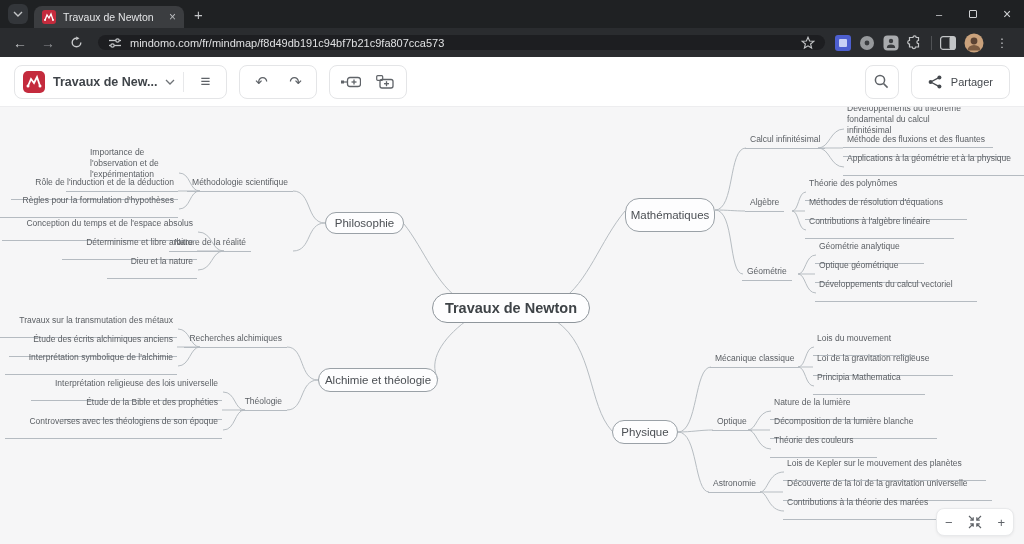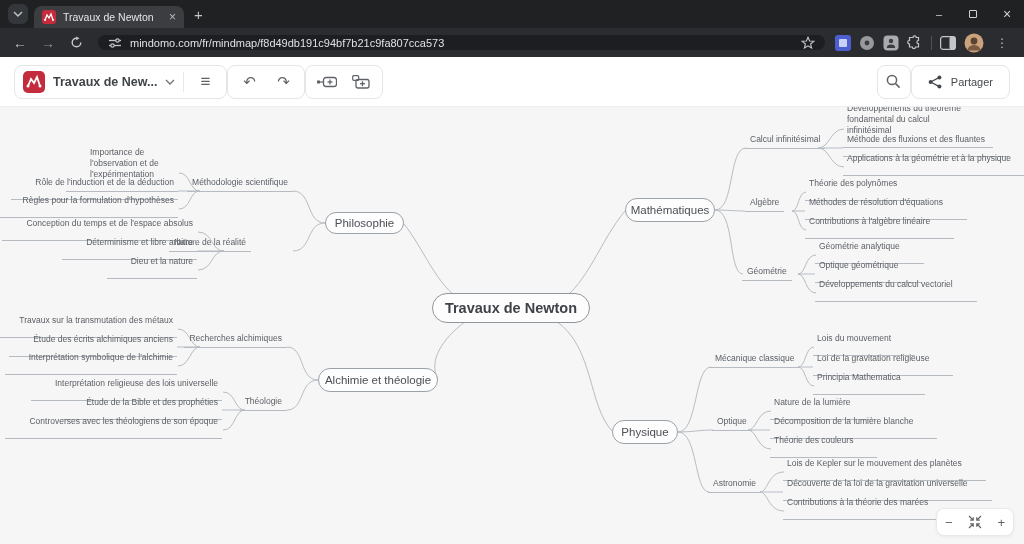--- a/index.html
+++ b/index.html
@@ -20,21 +20,21 @@
   .navbar { height:29px; background:#2a2c2f; display:flex; align-items:center; padding:0 8px; gap:4px; flex:0 0 auto; }
   .navbtn { width:24px; height:24px; display:flex; align-items:center; justify-content:center; color:#c3c5c7; font-size:14px; cursor:pointer; border-radius:50%; }
   .navbtn.dim { color:#8e9093; }
   .urlpill { flex:1; height:15px; background:#1d1e21; border-radius:11px; display:flex; align-items:center; padding:0 10px; gap:8px; margin:0 6px; }
   .urltext { flex:1; font-size:11px; color:#dfe0e2; white-space:nowrap; overflow:hidden; }
   .extrow { display:flex; align-items:center; gap:8px; padding-right:4px; }
   .extdivider { width:1px; height:14px; background:#505255; }
   .kebab { color:#c3c5c7; font-size:12px; letter-spacing:0; cursor:pointer; padding:0 4px; }
 
   
-  .apptoolbar { height:50px; background:#ffffff; display:flex; align-items:center; padding:0 14px; border-bottom:1px solid #ededef; flex:0 0 auto; }
+  .apptoolbar { height:50px; background:#ffffff; display:flex; align-items:center; padding:0 14px; gap:12px; border-bottom:1px solid #ededef; flex:0 0 auto; }
   .tbgroup { height:34px; border:1px solid #e4e5e7; border-radius:8px; display:flex; align-items:center; padding:0 8px; gap:8px; background:#fff; }
   .doc-title { font-size:12.5px; color:#3f4449; font-weight:bold; white-space:nowrap; }
   .vdiv { width:1px; height:20px; background:#e7e8ea; }
   .tbicon { width:26px; height:26px; display:flex; align-items:center; justify-content:center; color:#5f6368; font-size:15px; cursor:pointer; border-radius:6px; }
   .spacer { flex:1; }
   .squarebtn { width:34px; height:34px; border:1px solid #e4e5e7; border-radius:8px; display:flex; align-items:center; justify-content:center; cursor:pointer; background:#fff; }
   .sharebtn { height:34px; border:1px solid #e4e5e7; border-radius:8px; display:flex; align-items:center; gap:9px; padding:0 16px; cursor:pointer; background:#fff; font-size:11px; color:#45494e; }
 
   
   .canvas { position:relative; flex:1; background:#f6f6f7; overflow:hidden; }
@@ -238,21 +238,21 @@
         <path d="M748,323 C757,323 757,342 771,342"></path>
         <path d="M760,385 C768,385 768,365 784,365"></path>
         <path d="M760,385 L783,385"></path>
         <path d="M760,385 C768,385 768,404 784,404"></path>
       </g>
     </svg>
 
     <div class="pill central" style="left:432px;top:186px;width:158px;height:30px;">Travaux de Newton</div>
     <div class="pill" style="left:325px;top:105px;width:79px;height:22px;">Philosophie</div>
     <div class="pill" style="left:318px;top:261px;width:120px;height:24px;">Alchimie et théologie</div>
-    <div class="pill" style="left:625px;top:91px;width:90px;height:24px;">Mathématiques</div>
+    <div class="pill" style="left:625px;top:91px;width:90px;height:34px;">Mathématiques</div>
     <div class="pill" style="left:612px;top:313px;width:66px;height:24px;">Physique</div>
 
     <div class="lbl l child" style="right:731px;top:70px;">Méthodologie scientifique</div>
     <div class="lbl l wrap" style="right:846px;top:40px;width:112px;">Importance de l'observation et de l'expérimentation</div>
     <div class="lbl l" style="right:846px;top:70px;">Rôle de l'induction et de la déduction</div>
     <div class="lbl l" style="right:846px;top:88px;">Règles pour la formulation d'hypothèses</div>
     <div class="lbl l child" style="right:773px;top:130px;">Nature de la réalité</div>
     <div class="lbl l" style="right:827px;top:111px;">Conception du temps et de l'espace absolus</div>
     <div class="lbl l" style="right:827px;top:130px;">Déterminisme et libre arbitre</div>
     <div class="lbl l" style="right:827px;top:149px;">Dieu et la nature</div>

